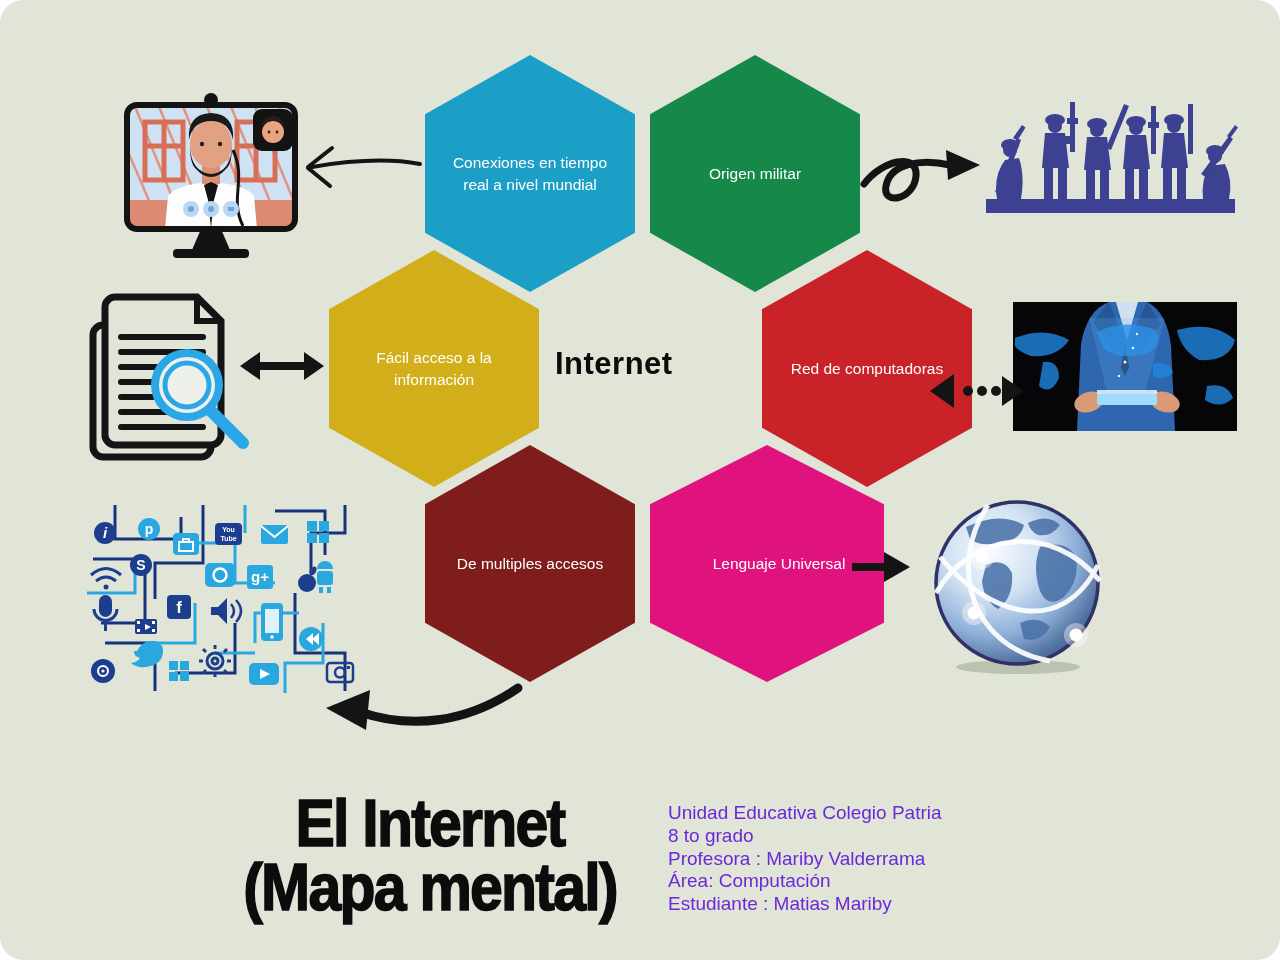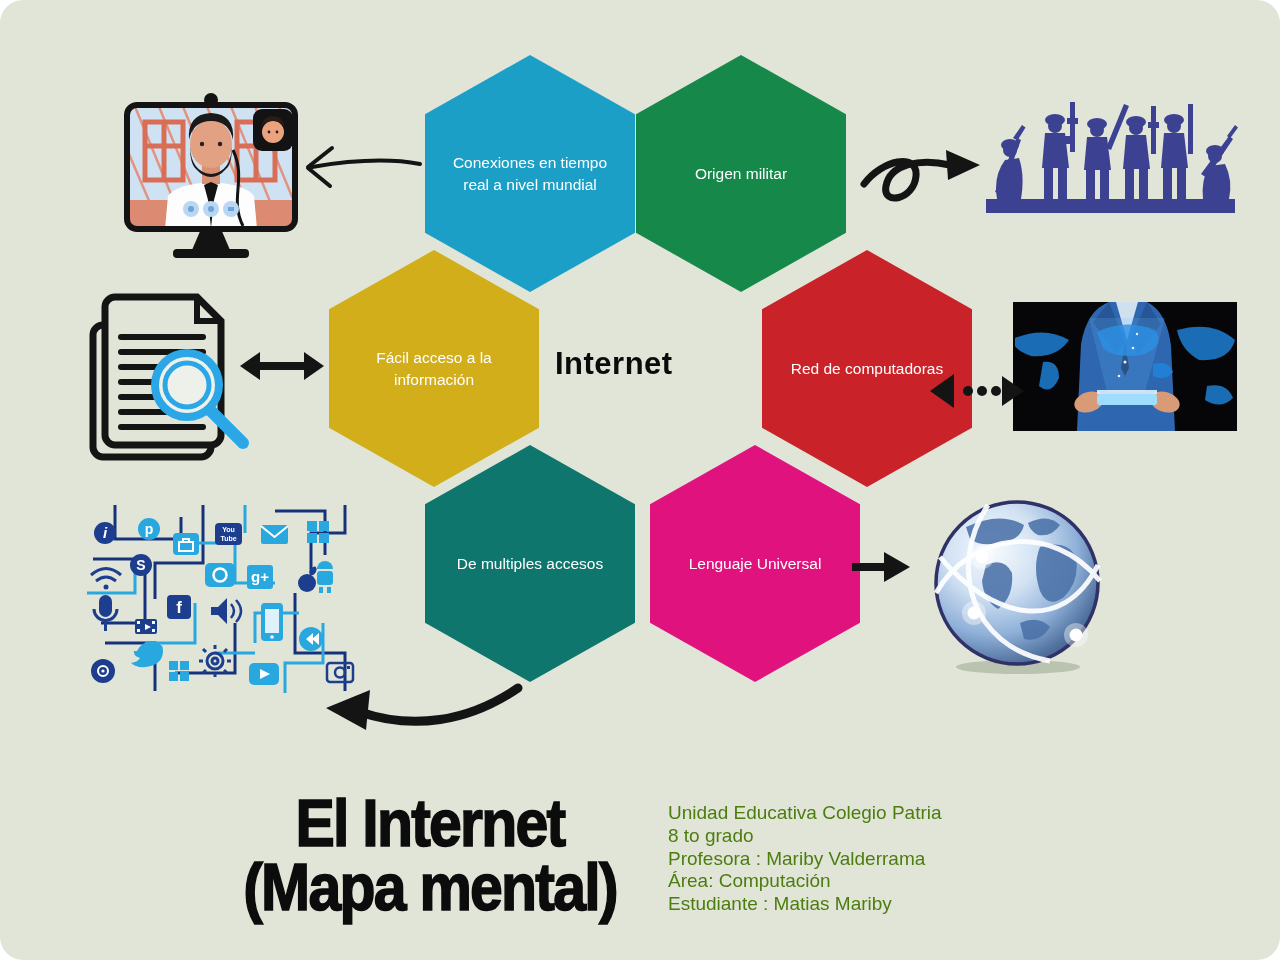--- a/index.html
+++ b/index.html
@@ -13,44 +13,44 @@
 
   .center-label{position:absolute;left:555px;top:346px;width:170px;text-align:left;
        font-size:31px;font-weight:bold;color:#0b0b0b;letter-spacing:.5px;}
 
   .art{position:absolute;}
 
   .title-block{position:absolute;left:165px;top:791px;width:530px;text-align:center;
        font-weight:bold;color:#0c0c0c;transform:scaleX(.88);transform-origin:50% 0;}
   .title-line{font-size:67px;line-height:.95;letter-spacing:-2px;-webkit-text-stroke:1.6px #0c0c0c;white-space:nowrap;}
 
-  .info-block{position:absolute;left:668px;top:802px;color:#4d7c0f;font-size:19px;line-height:1.2;}
+  .info-block{position:absolute;left:668px;top:802px;color:#6d28d9;font-size:19px;line-height:1.2;}
   .info-line{white-space:nowrap;}
 </style>
 </head>
 <body>
 
 <div id="canvas" style="background-color: rgb(224, 229, 216); border-radius: 23px;">
 
   <div class="hex" style="left: 425px; top: 55px; background-color: rgb(27, 159, 199);">
     <span class="hex-label">Conexiones en tiempo real a nivel mundial</span>
   </div>
-  <div class="hex" style="left: 636px; top: 55px; background-color: rgb(21, 136, 74);">
+  <div class="hex" style="left: 650px; top: 55px; background-color: rgb(21, 136, 74);">
     <span class="hex-label">Origen militar</span>
   </div>
   <div class="hex" style="left: 329px; top: 250px; background-color: rgb(211, 174, 27);">
     <span class="hex-label">Fácil acceso a la información</span>
   </div>
   <div class="hex" style="left: 762px; top: 250px; background-color: rgb(201, 35, 41); align-items: center;">
     <span class="hex-label">Red de computadoras</span>
   </div>
-  <div class="hex" style="left: 425px; top: 445px; background-color: #0f766e;">
+  <div class="hex" style="left: 425px; top: 445px; background-color: #7f1d1d;">
     <span class="hex-label">De multiples accesos</span>
   </div>
-  <div class="hex" style="left: 650px; top: 445px; background-color: rgb(224, 19, 126);">
+  <div class="hex" style="left: 650px; top: 445px; background-color: rgb(224, 19, 126); padding-left: 24px;">
     <span class="hex-label">Lenguaje Universal</span>
   </div>
 
   <div class="center-label">Internet</div>
 
   <svg class="art" style="left:115px;top:88px" width="192" height="178" viewBox="0 0 192 178">
     <circle cx="96" cy="12" r="7" fill="#131313"></circle>
     <g>
       <clipPath id="scr">
           <rect x="12" y="17" width="168" height="124" rx="10"></rect>

